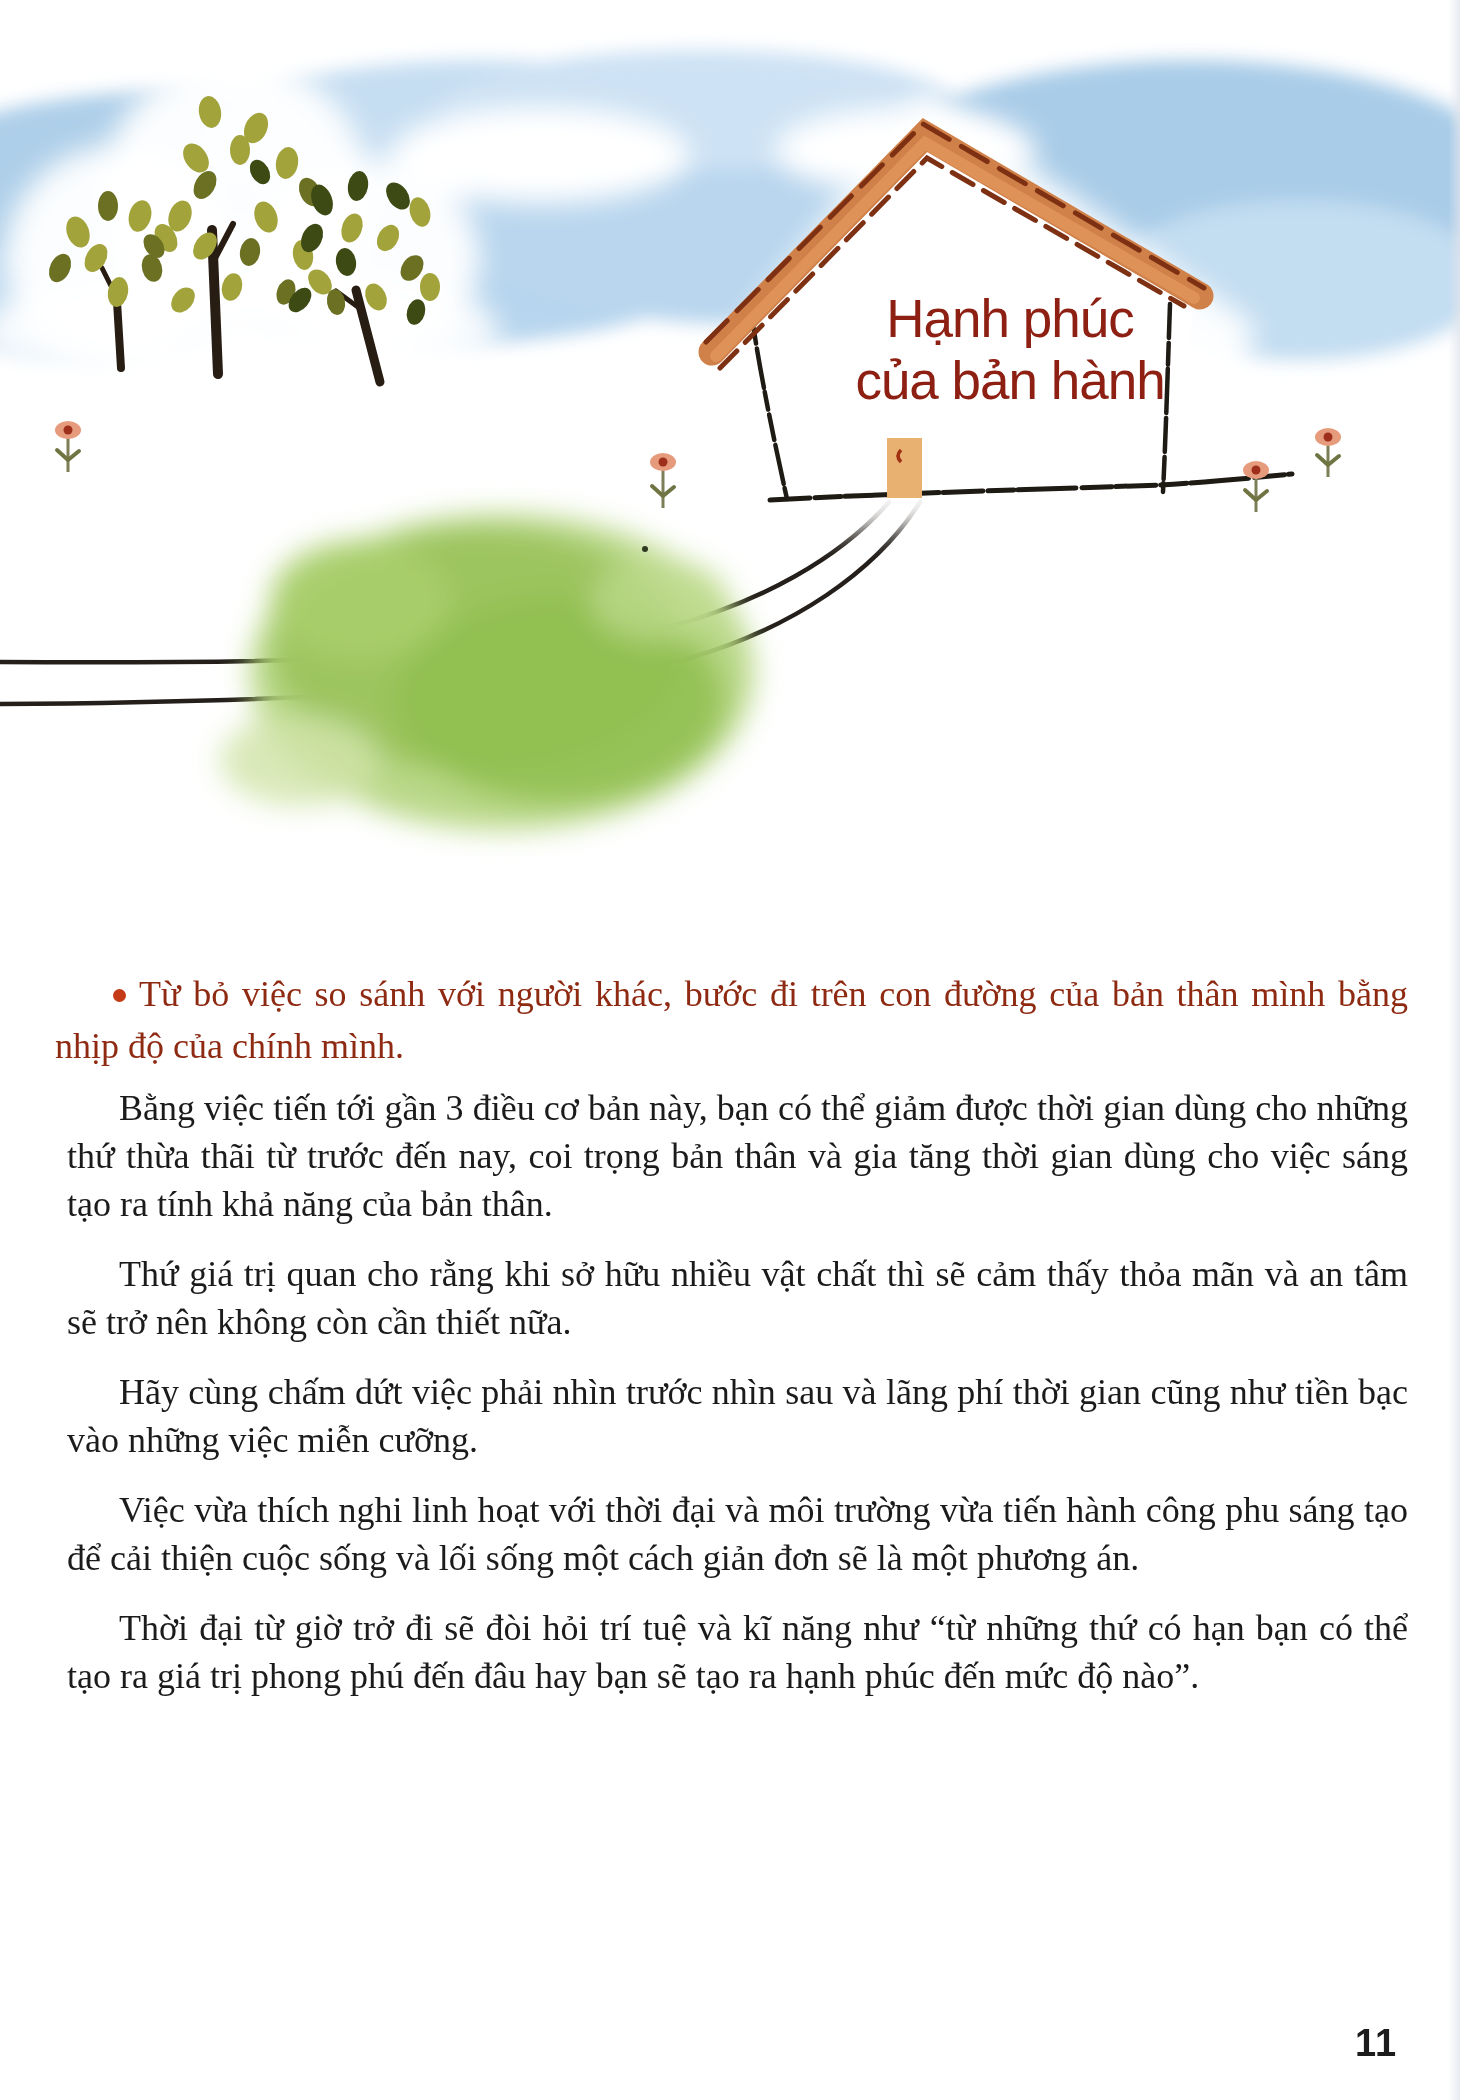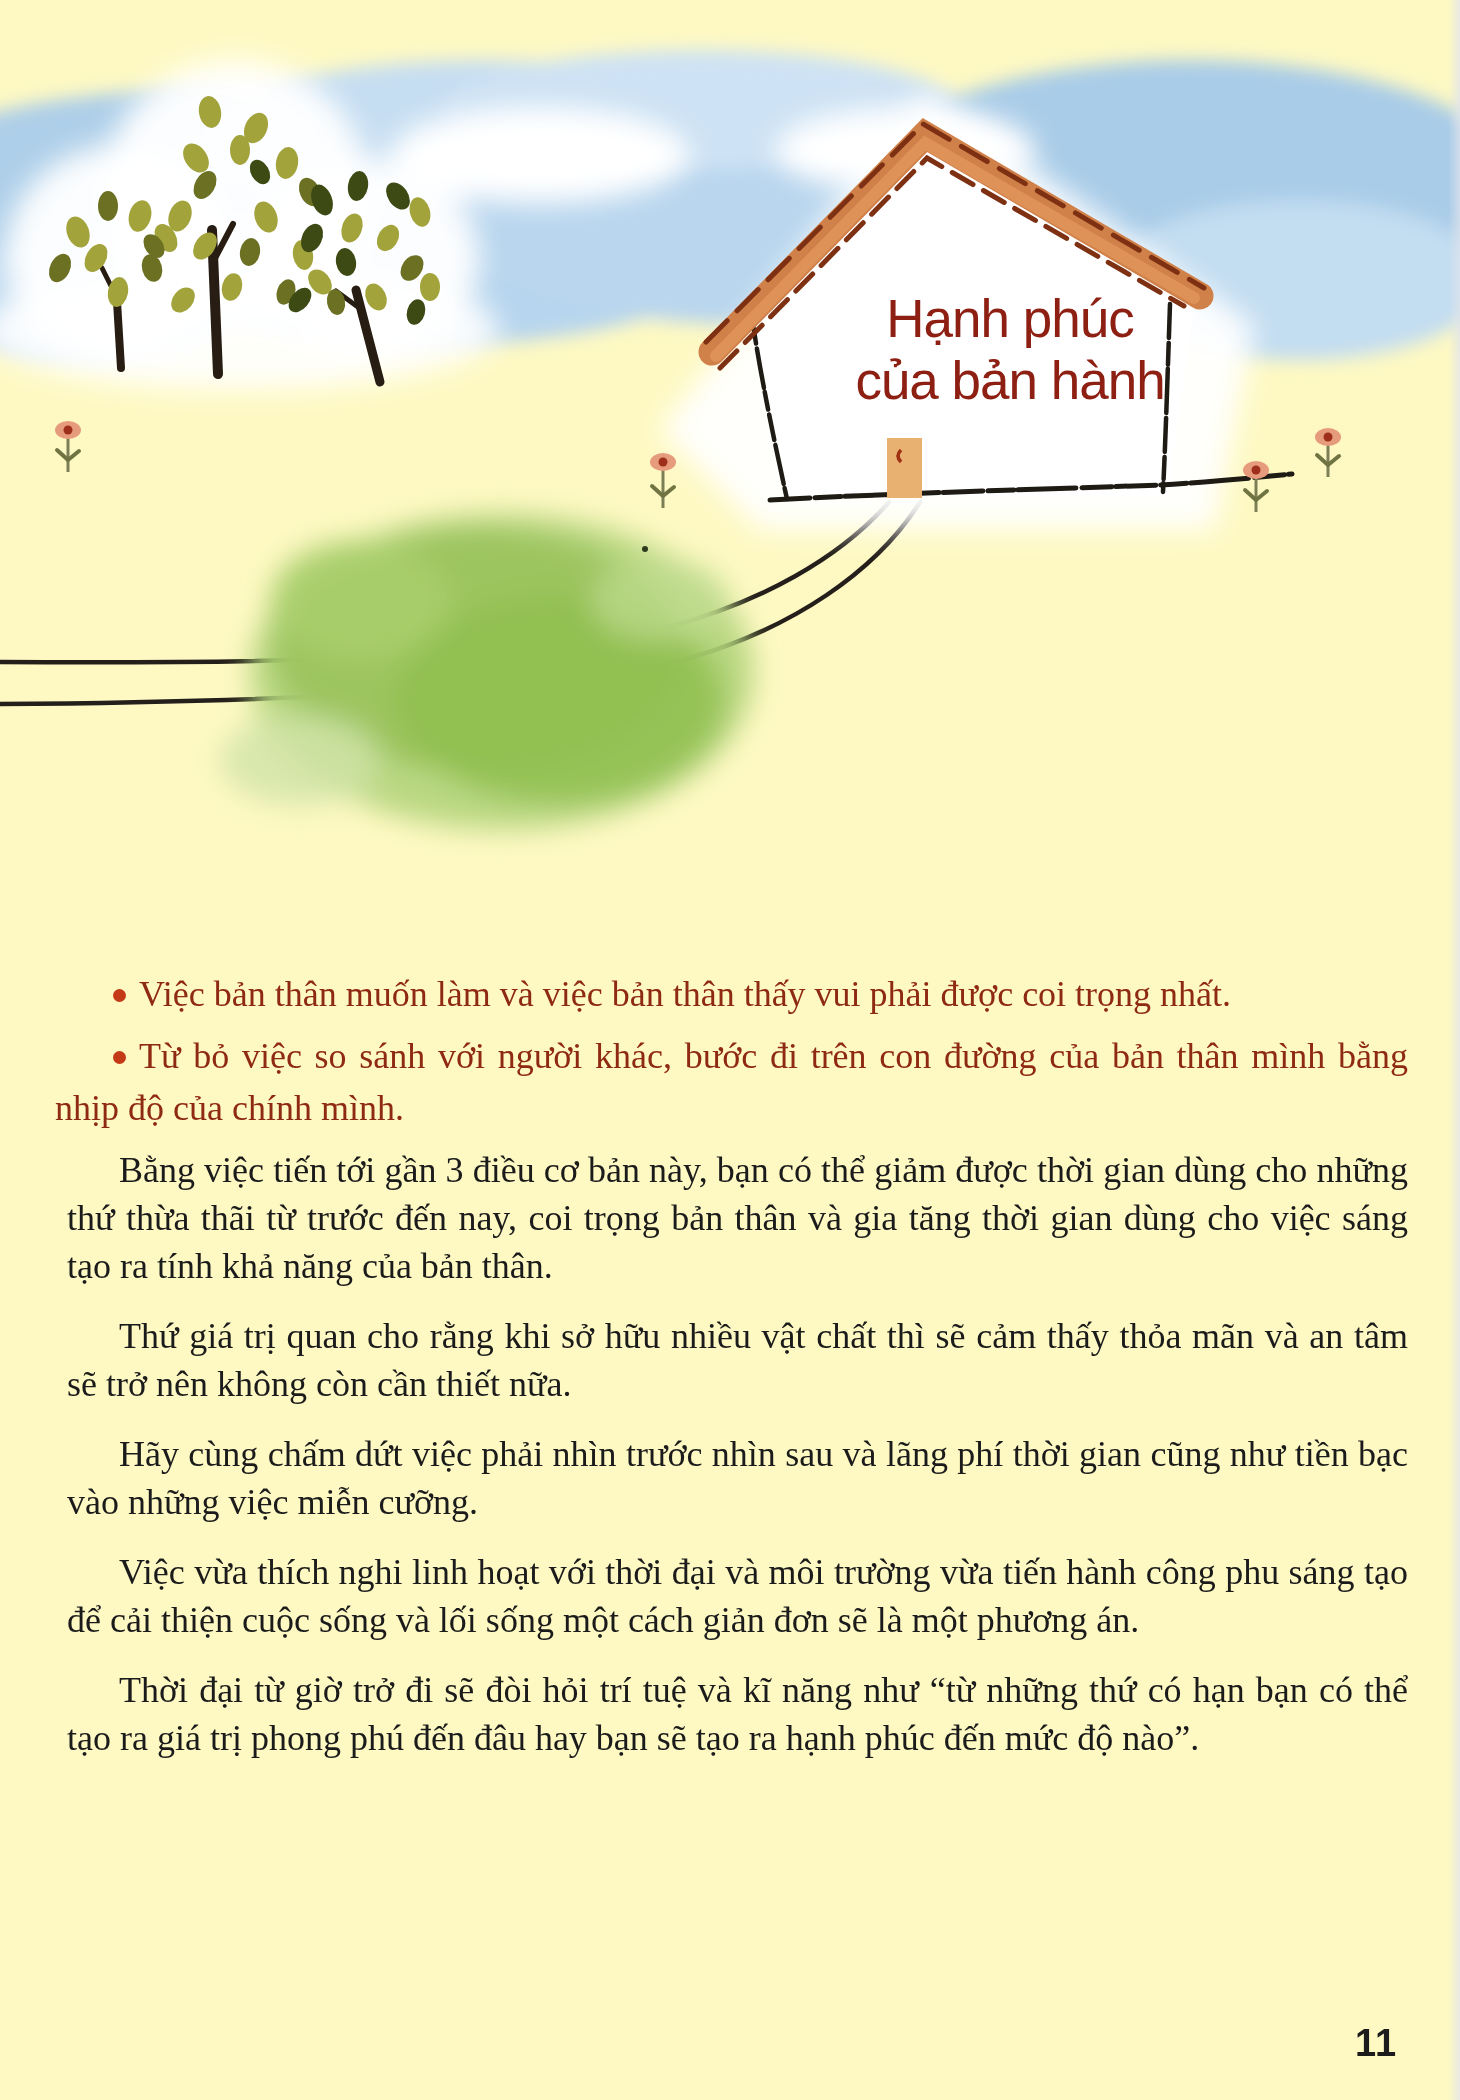--- a/index.html
+++ b/index.html
@@ -1,18 +1,18 @@
 <!DOCTYPE html>
 <html><head>
 <meta charset="utf-8">
 <style>
   html,body{margin:0;padding:0;background:#e9e9e9;}
   .page{
     position:relative;width:1460px;height:2100px;margin:0 auto;
-    background:#fef9c3;overflow:hidden;
+    background:#ffffff;overflow:hidden;
     font-family:"Liberation Serif", serif;color:#1b1b1b;
   }
   .illo{position:absolute;left:0;top:0;}
   .house-title{
     position:absolute;left:760px;top:288px;width:500px;
     text-align:center;font-family:"Liberation Sans", sans-serif;
     font-size:53px;line-height:62px;letter-spacing:-1px;color:#8e2013;
   }
   .blob-caption{
     position:absolute;left:262px;top:576px;width:480px;
@@ -209,23 +209,20 @@
 
   <div class="house-title">
     <div>Hạnh phúc</div>
     <div>của bản hành</div>
   </div>
 
 
   <div class="text-block">
     <div class="bullets">
 
-    <div class="bullet">
-          <span class="dot"></span><span>Việc bản thân muốn làm và việc bản thân thấy vui phải được coi trọng nhất.</span>
-        </div>
         <div class="bullet">
           <span class="dot"></span><span>Từ bỏ việc so sánh với người khác, bước đi trên con đường của bản thân mình bằng nhịp độ của chính mình.</span>
         </div>
       </div>
     <div>
 
     <p class="para">Bằng việc tiến tới gần 3 điều cơ bản này, bạn có thể giảm được thời gian dùng cho những thứ thừa thãi từ trước đến nay, coi trọng bản thân và gia tăng thời gian dùng cho việc sáng tạo ra tính khả năng của bản thân.</p>
         <p class="para">Thứ giá trị quan cho rằng khi sở hữu nhiều vật chất thì sẽ cảm thấy thỏa mãn và an tâm sẽ trở nên không còn cần thiết nữa.</p>
         <p class="para">Hãy cùng chấm dứt việc phải nhìn trước nhìn sau và lãng phí thời gian cũng như tiền bạc vào những việc miễn cưỡng.</p>
         <p class="para">Việc vừa thích nghi linh hoạt với thời đại và môi trường vừa tiến hành công phu sáng tạo để cải thiện cuộc sống và lối sống một cách giản đơn sẽ là một phương án.</p>

